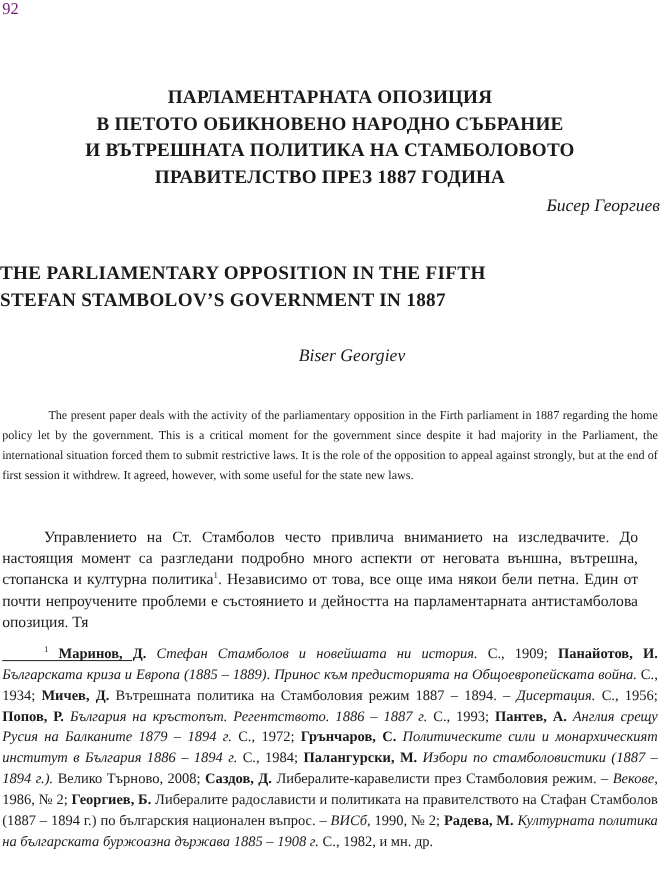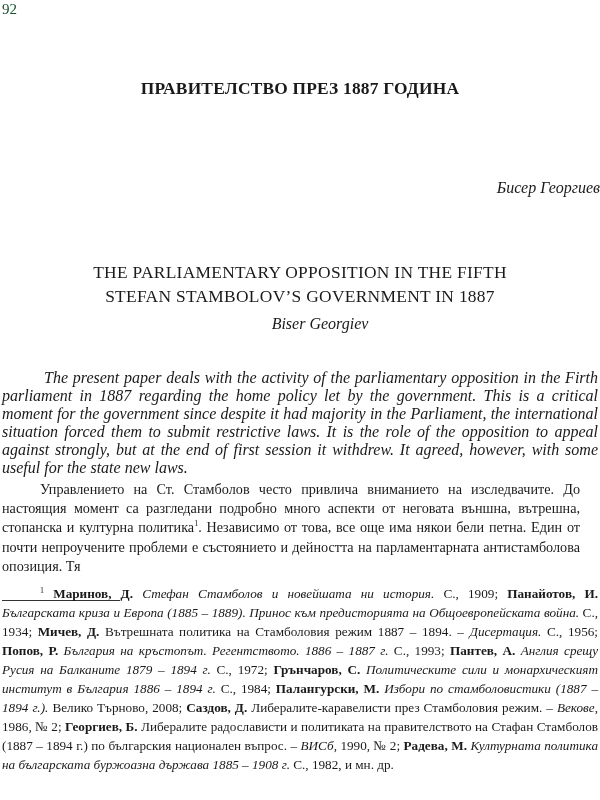--- a/index.html
+++ b/index.html
@@ -3,43 +3,43 @@
 <meta charset="utf-8">
 <style>
   html, body { margin: 0; padding: 0; background: #ffffff; }
   body {
     width: 600px; height: 800px; overflow: hidden; position: relative;
     font-family: "Liberation Serif", "DejaVu Serif", serif;
     color: #1a1a1a;
   }
   .page-number {
     position: absolute; left: 2px; top: 0px;
-    font-size: 15px; line-height: 18px; color: #14532d;
+    font-size: 15px; line-height: 18px; color: #701a75;
   }
   .title-bg {
     position: absolute; left: 0; right: 0; top: 76px;
     text-align: center; font-weight: bold;
     font-size: 17.4px; line-height: 24px; letter-spacing: 0.2px;
   }
   .author-bg {
     position: absolute; left: 0; right: 0; top: 178px;
     text-align: right; font-style: italic; font-size: 16px; line-height: 20px;
   }
   .title-en {
     position: absolute; left: 0; right: 0; top: 236px;
-    text-align: center; font-weight: normal;
-    font-size: 17.4px; line-height: 24px; letter-spacing: 0.3px; margin-top: 24px;
+    text-align: left; font-weight: bold;
+    font-size: 17.4px; line-height: 24px; letter-spacing: 0.3px;
   }
   .author-en {
     position: absolute; left: 0; right: 0; top: 314px;
     text-align: center; font-style: italic; font-size: 16px; line-height: 20px; margin-left: 40px;
   }
   .abstract {
     position: absolute; left: 2px; right: 2px; top: 369px;
-    font-style: italic; font-size: 16px; line-height: 18px;
+    font-size: 11px; line-height: 18px;
     text-align: justify; text-indent: 42px;
   }
   .body-text {
     position: absolute; left: 2px; right: 20px; top: 480px;
     font-size: 14.2px; line-height: 19.2px;
     text-align: justify; text-indent: 38px;
   }
   .body-text sup { font-size: 8px; line-height: 0; vertical-align: super; }
   .fn-rule {
     position: absolute; left: 2px; top: 600px; width: 118px; height: 0;
@@ -54,20 +54,23 @@
   .footnote b { font-weight: bold; }
   .footnote i { font-style: italic; }
   .line { display: block; }
 </style>
 </head>
 <body>
 
 <div class="page-number">92</div>
 
 <div class="title-bg">
+  <span class="line">ПАРЛАМЕНТАРНАТА ОПОЗИЦИЯ</span>
+  <span class="line">В ПЕТОТО ОБИКНОВЕНО НАРОДНО СЪБРАНИЕ</span>
+  <span class="line">И ВЪТРЕШНАТА ПОЛИТИКА НА СТАМБОЛОВОТО</span>
   <span class="line">ПРАВИТЕЛСТВО ПРЕЗ 1887 ГОДИНА</span>
 </div>
 
 <div class="author-bg">Бисер Георгиев</div>
 
 <div class="title-en">
   <span class="line">THE PARLIAMENTARY OPPOSITION IN THE FIFTH</span>
   <span class="line">STEFAN STAMBOLOV’S GOVERNMENT IN 1887</span>
 </div>
 

